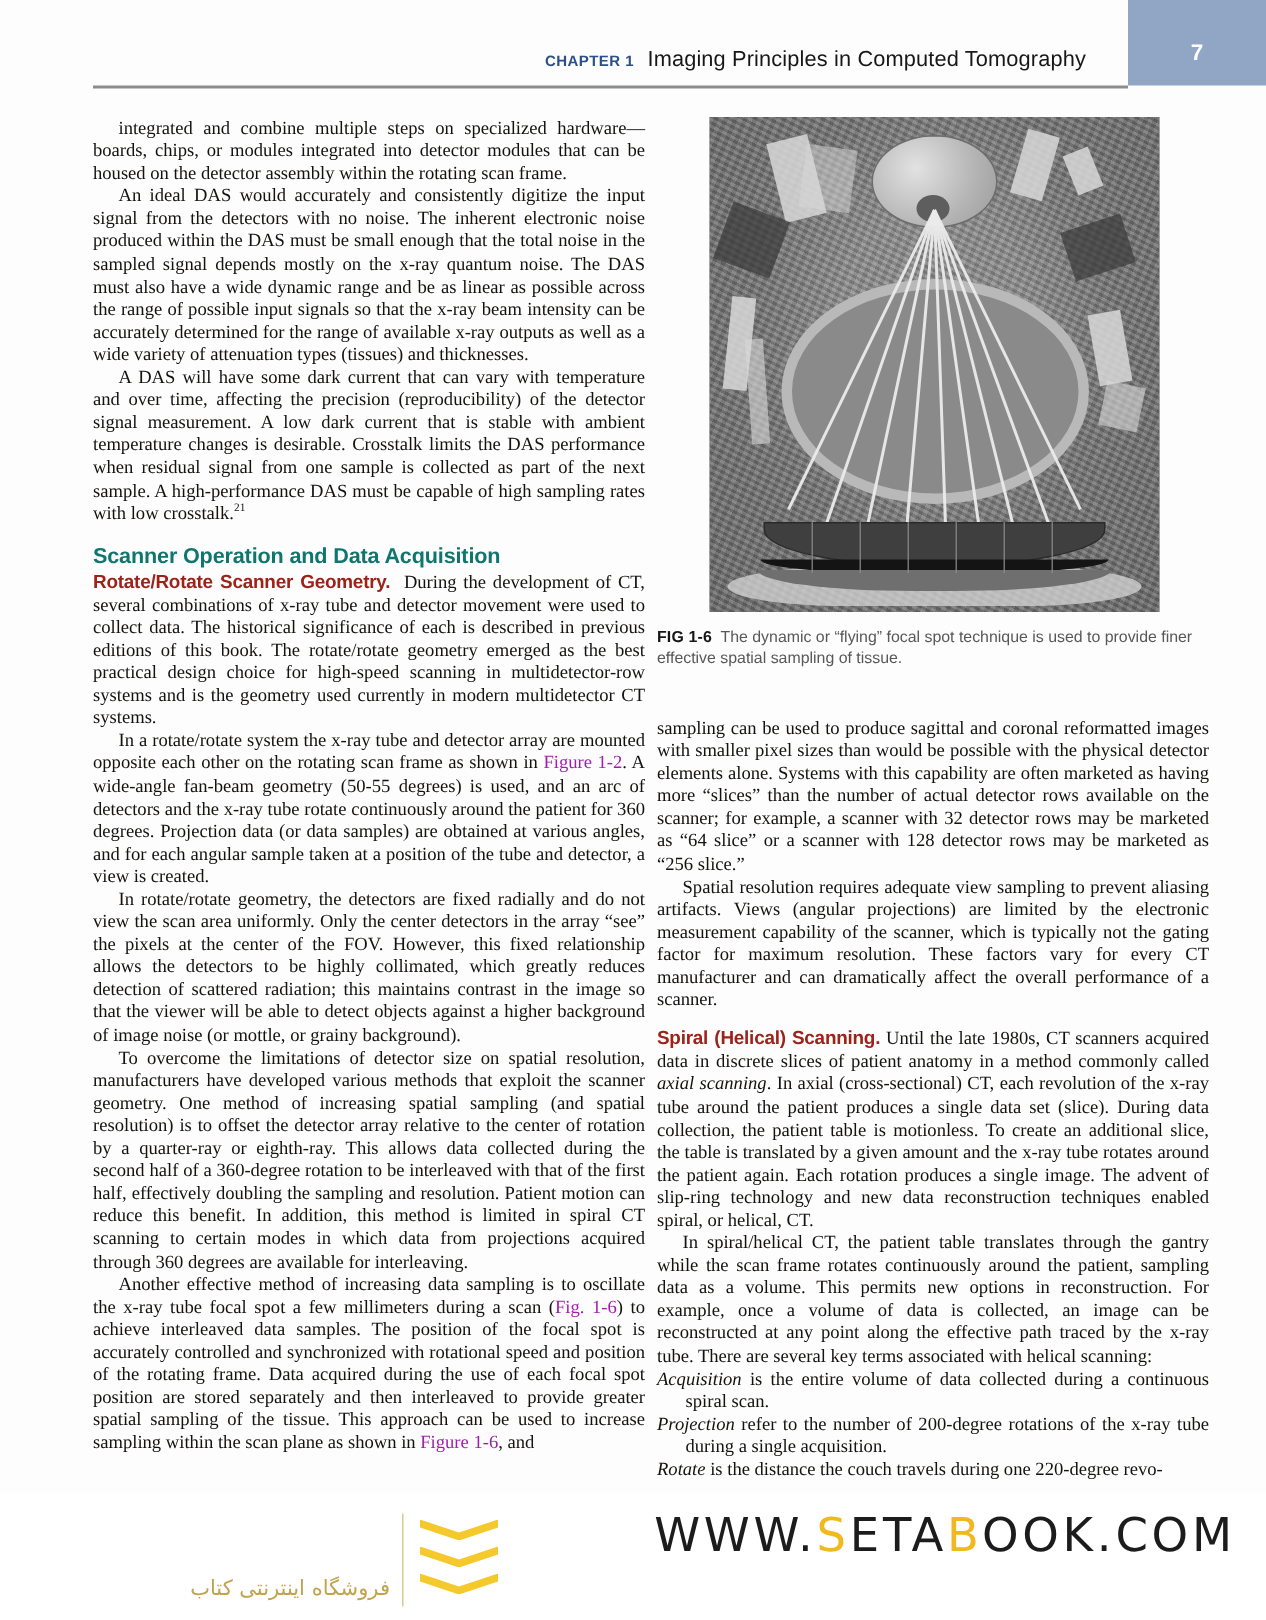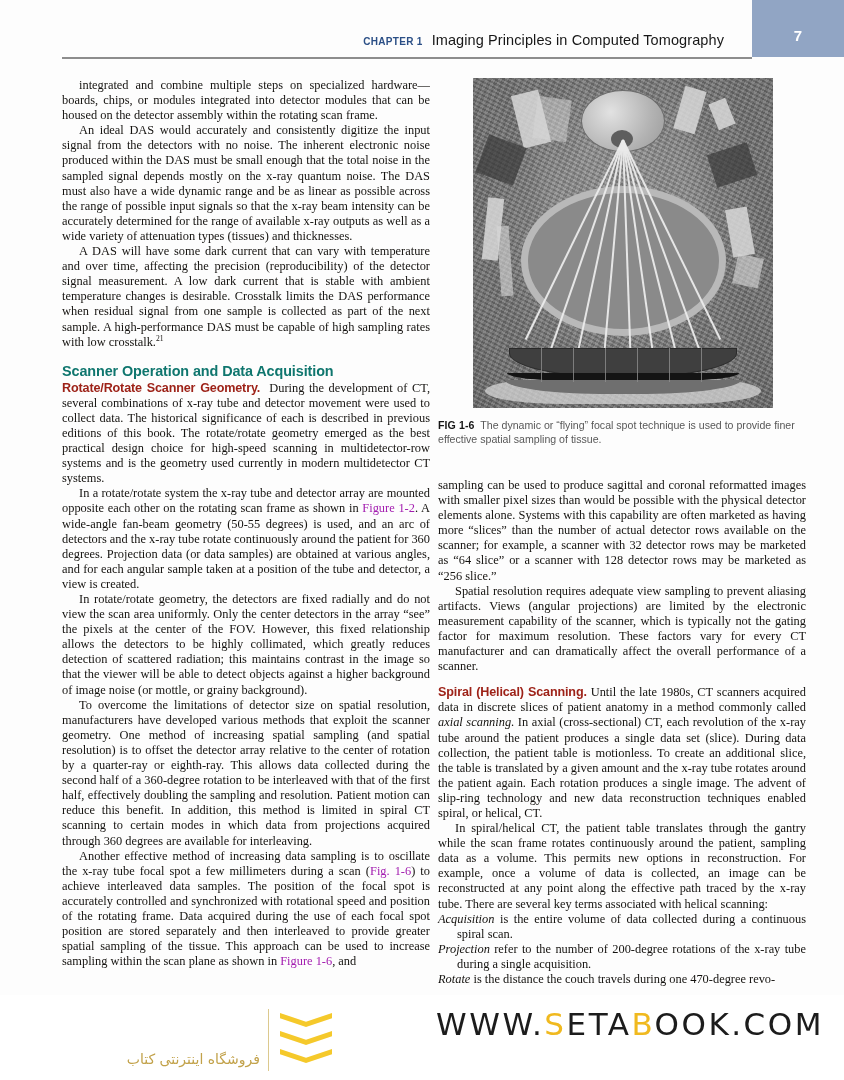--- a/index.html
+++ b/index.html
@@ -403,21 +403,21 @@
     <p class="body noind">sampling can be used to produce sagittal and coronal reformatted images with smaller pixel sizes than would be possible with the physical detector elements alone. Systems with this capability are often marketed as having more “slices” than the number of actual detector rows available on the scanner; for example, a scanner with 32 detector rows may be marketed as “64 slice” or a scanner with 128 detector rows may be marketed as “256 slice.”</p>
     <p class="body">Spatial resolution requires adequate view sampling to prevent aliasing artifacts. Views (angular projections) are limited by the electronic measurement capability of the scanner, which is typically not the gating factor for maximum resolution. These factors vary for every CT manufacturer and can dramatically affect the overall performance of a scanner.</p>
 
     <p class="body noind gap"><span class="runin">Spiral (Helical) Scanning.</span> <span>Until the late 1980s, CT scanners acquired data in discrete slices of patient anatomy in a method commonly called </span><span class="ital">axial scanning</span><span>. In axial (cross-sectional) CT, each revolution of the x-ray tube around the patient produces a single data set (slice). During data collection, the patient table is motionless. To create an additional slice, the table is translated by a given amount and the x-ray tube rotates around the patient again. Each rotation produces a single image. The advent of slip-ring technology and new data reconstruction techniques enabled spiral, or helical, CT.</span></p>
 
     <p class="body">In spiral/helical CT, the patient table translates through the gantry while the scan frame rotates continuously around the patient, sampling data as a volume. This permits new options in reconstruction. For example, once a volume of data is collected, an image can be reconstructed at any point along the effective path traced by the x-ray tube. There are several key terms associated with helical scanning:</p>
 
     <dl class="terms">
       <p><span class="ital">Acquisition</span><span> is the entire volume of data collected during a continuous spiral scan.</span></p>
       <p><span class="ital">Projection</span><span> refer to the number of 200-degree rotations of the x-ray tube during a single acquisition.</span></p>
-      <p><span class="ital">Rotate</span><span> is the distance the couch travels during one 470-degree revo-</span></p>
+      <p><span class="ital">Rotate</span><span> is the distance the couch travels during one 220-degree revo-</span></p>
     </dl>
   </div>
 
   <div id="footer">
 
     <div id="footer-logo">
       <div id="logo-sub">فروشگاه اینترنتی کتاب</div>
       <div id="logo-divider"></div>
       <div id="logo-chevrons">
         <div class="chev" id="chev1"></div>

